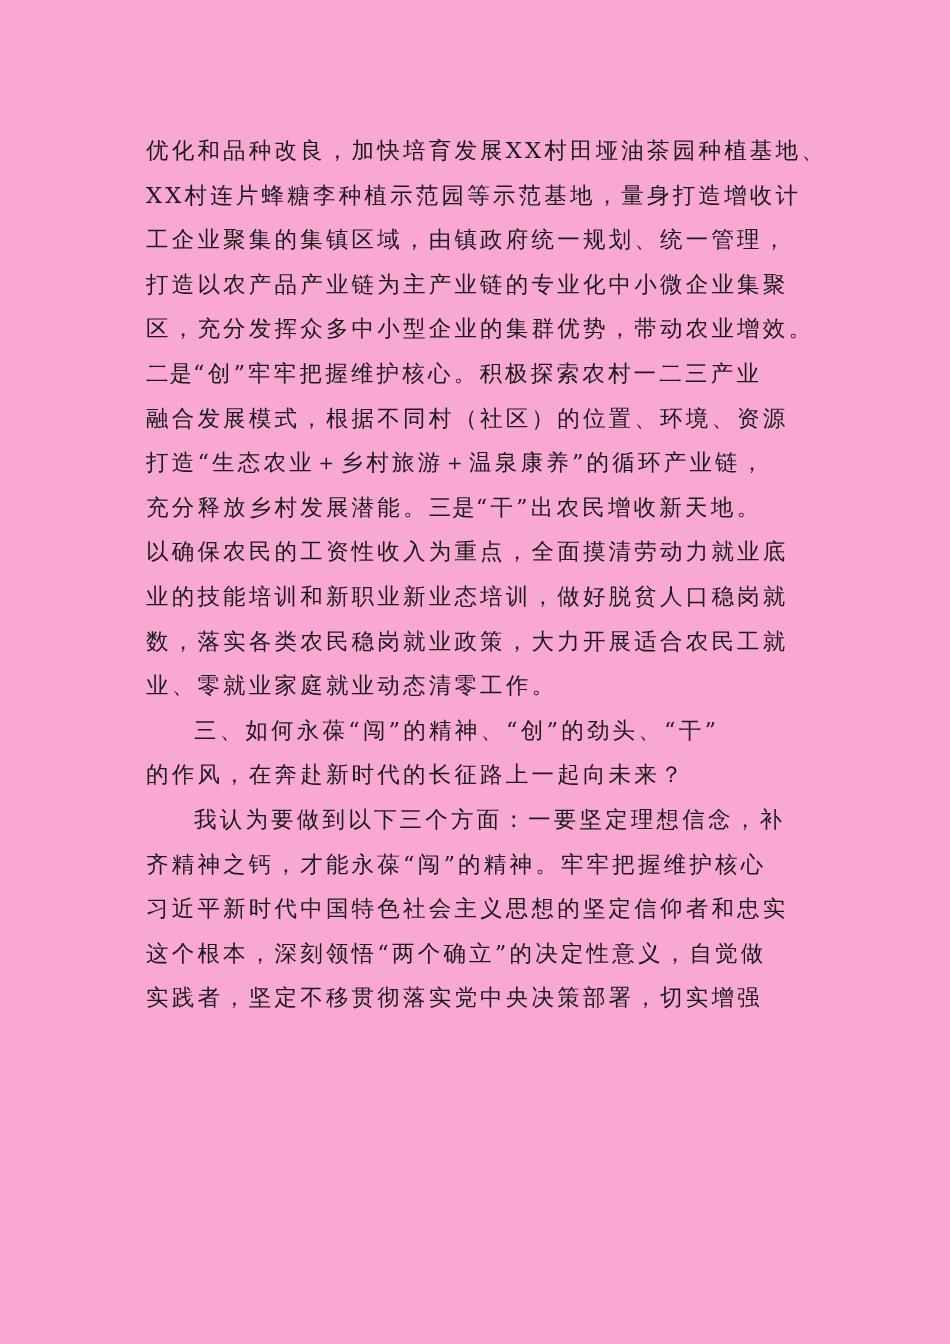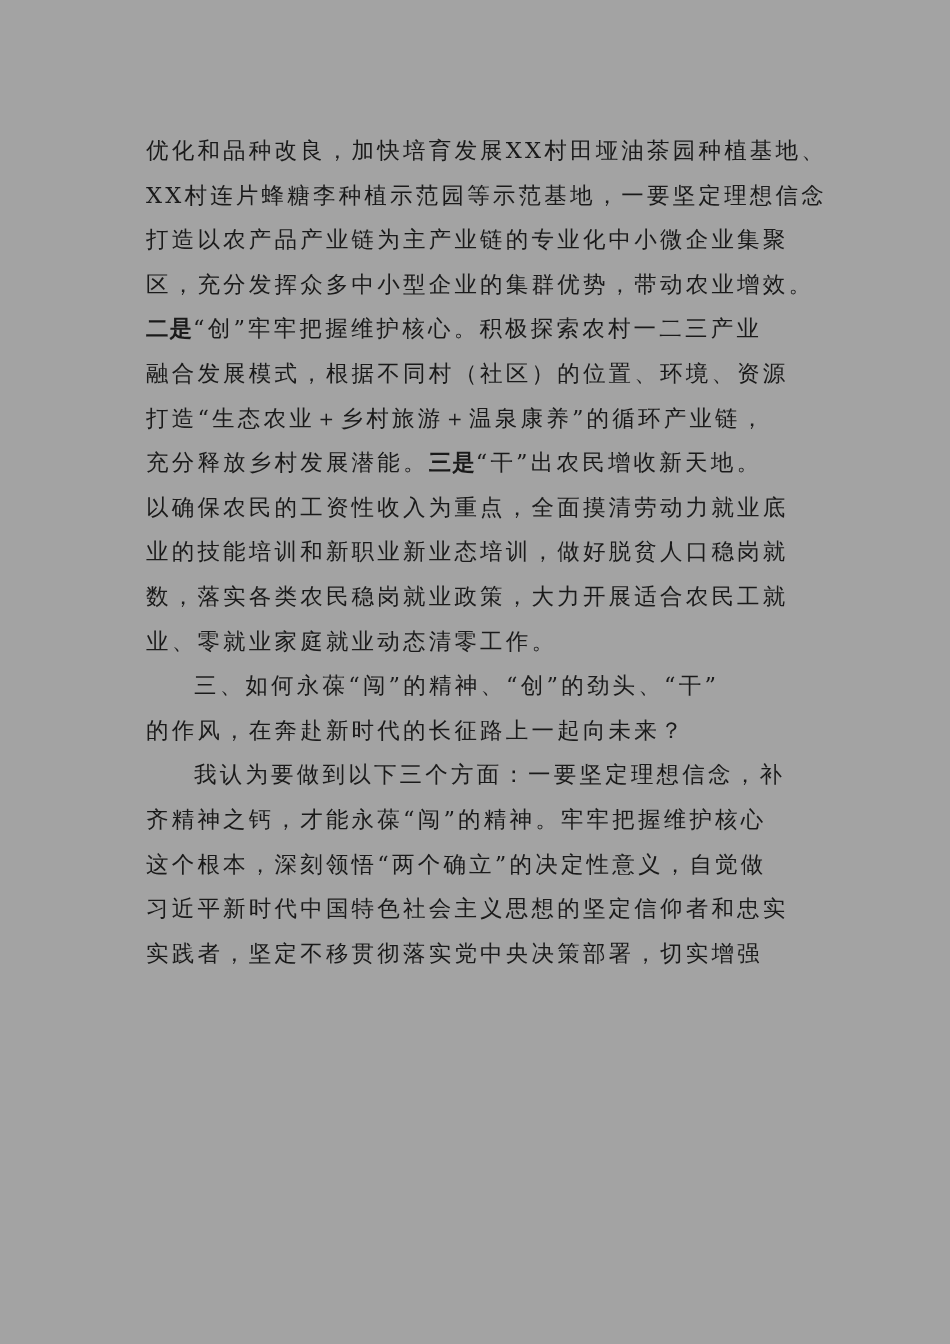--- a/index.html
+++ b/index.html
@@ -14,61 +14,62 @@
       overflow: hidden;
       font-family: "DejaVu Serif", "Liberation Serif", serif;
       color: #1a1a1a;
     }
     .page {
       position: absolute;
       left: 0;
       top: 0;
       width: 950px;
       height: 1344px;
-      background: #a3a3a3;
+      background: #f9a8d4;
     }
     .body-text {
       position: absolute;
       left: 146px;
       top: 128px;
       width: 680px;
     }
     .line {
       height: 44.6px;
       line-height: 44.6px;
       font-size: 22.5px;
       letter-spacing: 3.2px;
       white-space: nowrap;
     }
     .line.indent {
       padding-left: 48px;
     }
     .bold {
-      font-weight: bold;
+      font-weight: normal;
       letter-spacing: 1px;
     }
   </style>
 </head>
 <body>
 
 <div class="page">
   <div class="body-text">
     <div class="line"><span>优化和品种改良，加快培育发展XX村田垭油茶园种植基地、</span></div>
-    <div class="line"><span>XX村连片蜂糖李种植示范园等示范基地，一要坚定理想信念</span></div>
+    <div class="line"><span>XX村连片蜂糖李种植示范园等示范基地，量身打造增收计</span></div>
+    <div class="line"><span>工企业聚集的集镇区域，由镇政府统一规划、统一管理，</span></div>
     <div class="line"><span>打造以农产品产业链为主产业链的专业化中小微企业集聚</span></div>
     <div class="line"><span>区，充分发挥众多中小型企业的集群优势，带动农业增效。</span></div>
     <div class="line"><span class="bold">二是</span><span>“创”牢牢把握维护核心。积极探索农村一二三产业</span></div>
     <div class="line"><span>融合发展模式，根据不同村（社区）的位置、环境、资源</span></div>
     <div class="line"><span>打造“生态农业＋乡村旅游＋温泉康养”的循环产业链，</span></div>
     <div class="line"><span>充分释放乡村发展潜能。</span><span class="bold">三是</span><span>“干”出农民增收新天地。</span></div>
     <div class="line"><span>以确保农民的工资性收入为重点，全面摸清劳动力就业底</span></div>
     <div class="line"><span>业的技能培训和新职业新业态培训，做好脱贫人口稳岗就</span></div>
     <div class="line"><span>数，落实各类农民稳岗就业政策，大力开展适合农民工就</span></div>
     <div class="line"><span>业、零就业家庭就业动态清零工作。</span></div>
     <div class="line indent"><span>三、如何永葆“闯”的精神、“创”的劲头、“干”</span></div>
     <div class="line"><span>的作风，在奔赴新时代的长征路上一起向未来？</span></div>
     <div class="line indent"><span>我认为要做到以下三个方面：一要坚定理想信念，补</span></div>
     <div class="line"><span>齐精神之钙，才能永葆“闯”的精神。牢牢把握维护核心</span></div>
+    <div class="line"><span>习近平新时代中国特色社会主义思想的坚定信仰者和忠实</span></div>
     <div class="line"><span>这个根本，深刻领悟“两个确立”的决定性意义，自觉做</span></div>
-    <div class="line"><span>习近平新时代中国特色社会主义思想的坚定信仰者和忠实</span></div>
     <div class="line"><span>实践者，坚定不移贯彻落实党中央决策部署，切实增强</span></div>
   </div>
 </div>
 
 </body></html>

